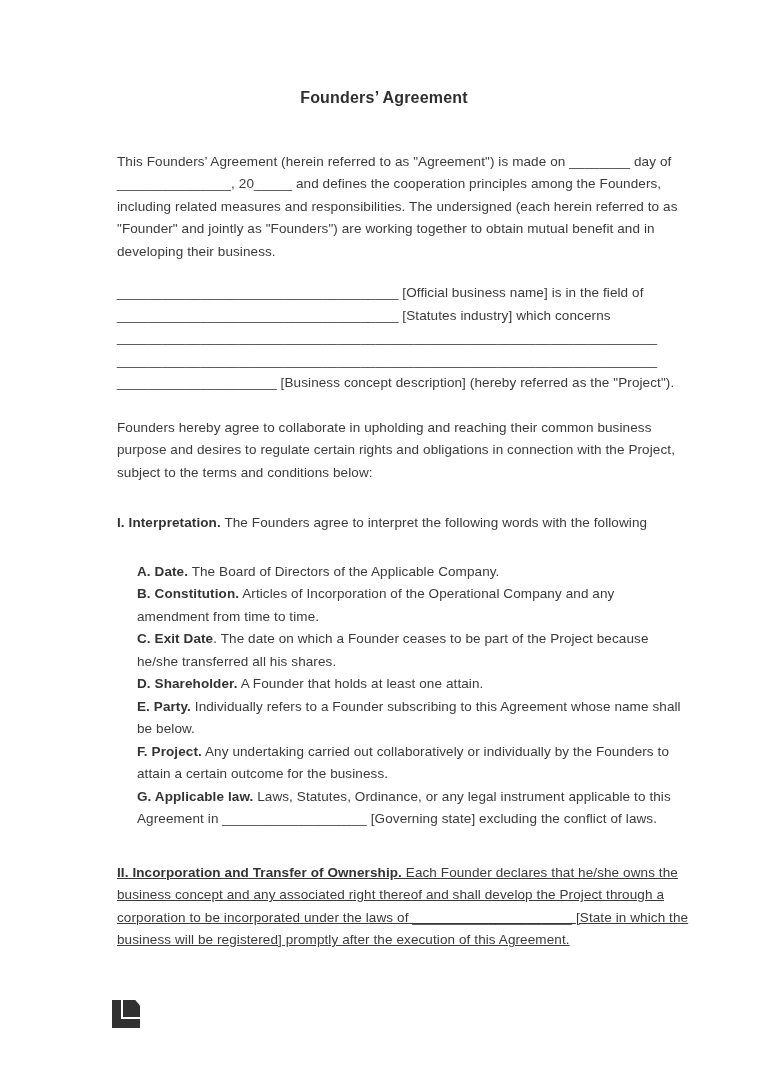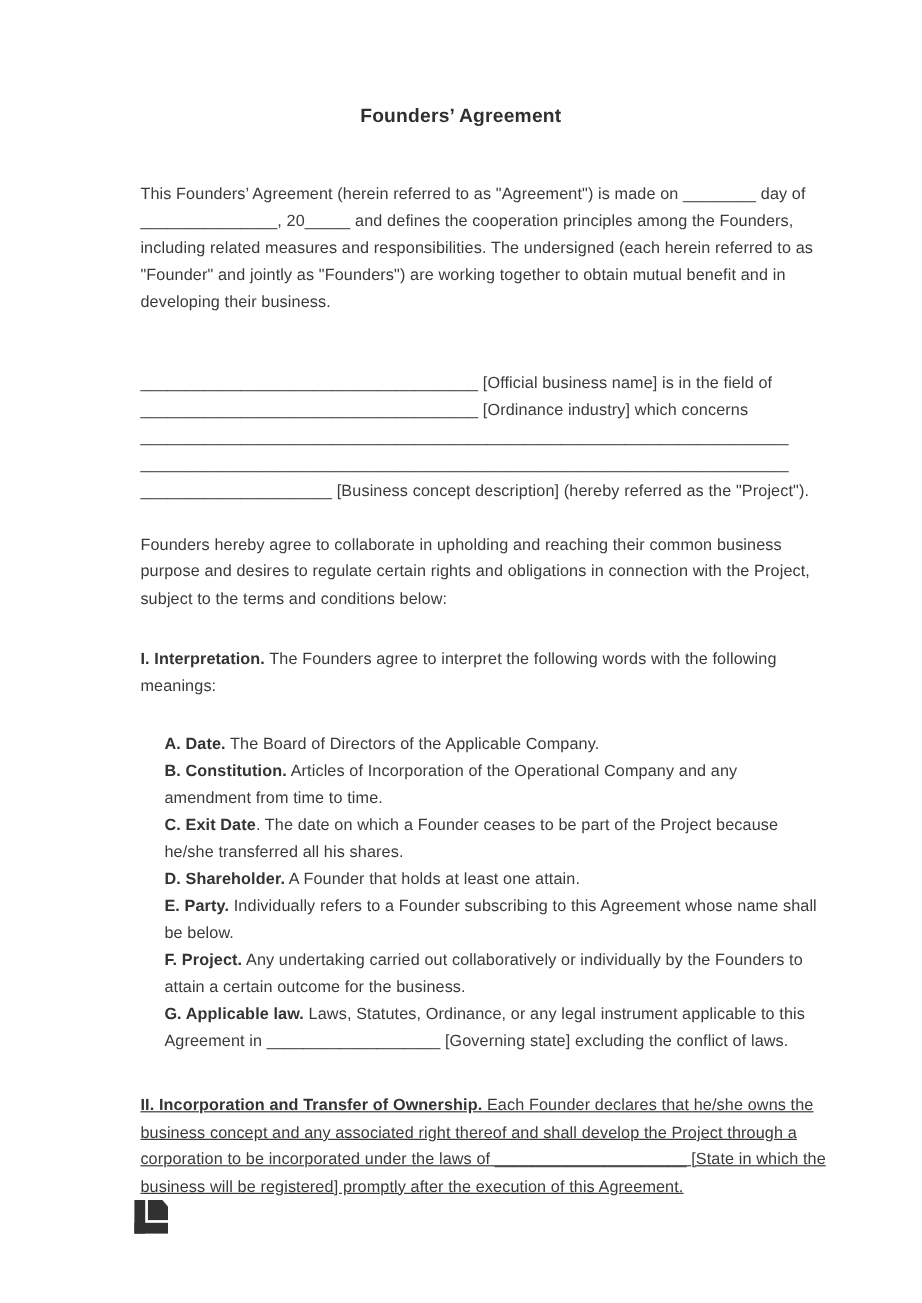--- a/index.html
+++ b/index.html
@@ -35,21 +35,21 @@
   }
   .line {
     white-space: pre;
     height: 22.5px;
   }
   .b {
     font-weight: 700;
     color: #333333;
   }
   .para-intro      { margin-top: 41px; }
-  .para-business   { margin-top: 45px; }
+  .para-business   { margin-top: 19px; }
   .para-collab     { margin-top: 22px; }
   .para-section1   { margin-top: 28px; }
   .defs            { margin-top: 26px; padding-left: 20px; }
   .para-section2   { margin-top: 31px; text-decoration: underline; }
 
   
   .logo {
     position: absolute;
     left: 112px;
     top: 1000px;
@@ -87,35 +87,34 @@
     <div class="para-intro">
       <div class="line">This Founders’ Agreement (herein referred to as "Agreement") is made on ________ day of</div>
       <div class="line">_______________, 20_____ and defines the cooperation principles among the Founders,</div>
       <div class="line">including related measures and responsibilities. The undersigned (each herein referred to as</div>
       <div class="line">"Founder" and jointly as "Founders") are working together to obtain mutual benefit and in</div>
       <div class="line">developing their business.</div>
     </div>
 
     <div class="para-business">
       <div class="line">_____________________________________ [Official business name] is in the field of</div>
-      <div class="line">_____________________________________ [Ordinance industry] which concerns</div>
+      <div class="line">_____________________________________ [Statutes industry] which concerns</div>
       <div class="line">_______________________________________________________________________</div>
       <div class="line">_______________________________________________________________________</div>
       <div class="line">_____________________ [Business concept description] (hereby referred as the "Project").</div>
     </div>
 
     <div class="para-collab">
       <div class="line">Founders hereby agree to collaborate in upholding and reaching their common business</div>
       <div class="line">purpose and desires to regulate certain rights and obligations in connection with the Project,</div>
       <div class="line">subject to the terms and conditions below:</div>
     </div>
 
     <div class="para-section1">
       <div class="line"><span class="b">I. Interpretation.</span><span> The Founders agree to interpret the following words with the following</span></div>
-      <div class="line">meanings:</div>
     </div>
 
     <div class="defs">
       <div class="line"><span class="b">A. Date.</span><span> The Board of Directors of the Applicable Company.</span></div>
       <div class="line"><span class="b">B. Constitution.</span><span> Articles of Incorporation of the Operational Company and any</span></div>
       <div class="line">amendment from time to time.</div>
       <div class="line"><span class="b">C. Exit Date</span><span>. The date on which a Founder ceases to be part of the Project because</span></div>
       <div class="line">he/she transferred all his shares.</div>
       <div class="line"><span class="b">D. Shareholder.</span><span> A Founder that holds at least one attain.</span></div>
       <div class="line"><span class="b">E. Party.</span><span> Individually refers to a Founder subscribing to this Agreement whose name shall</span></div>

